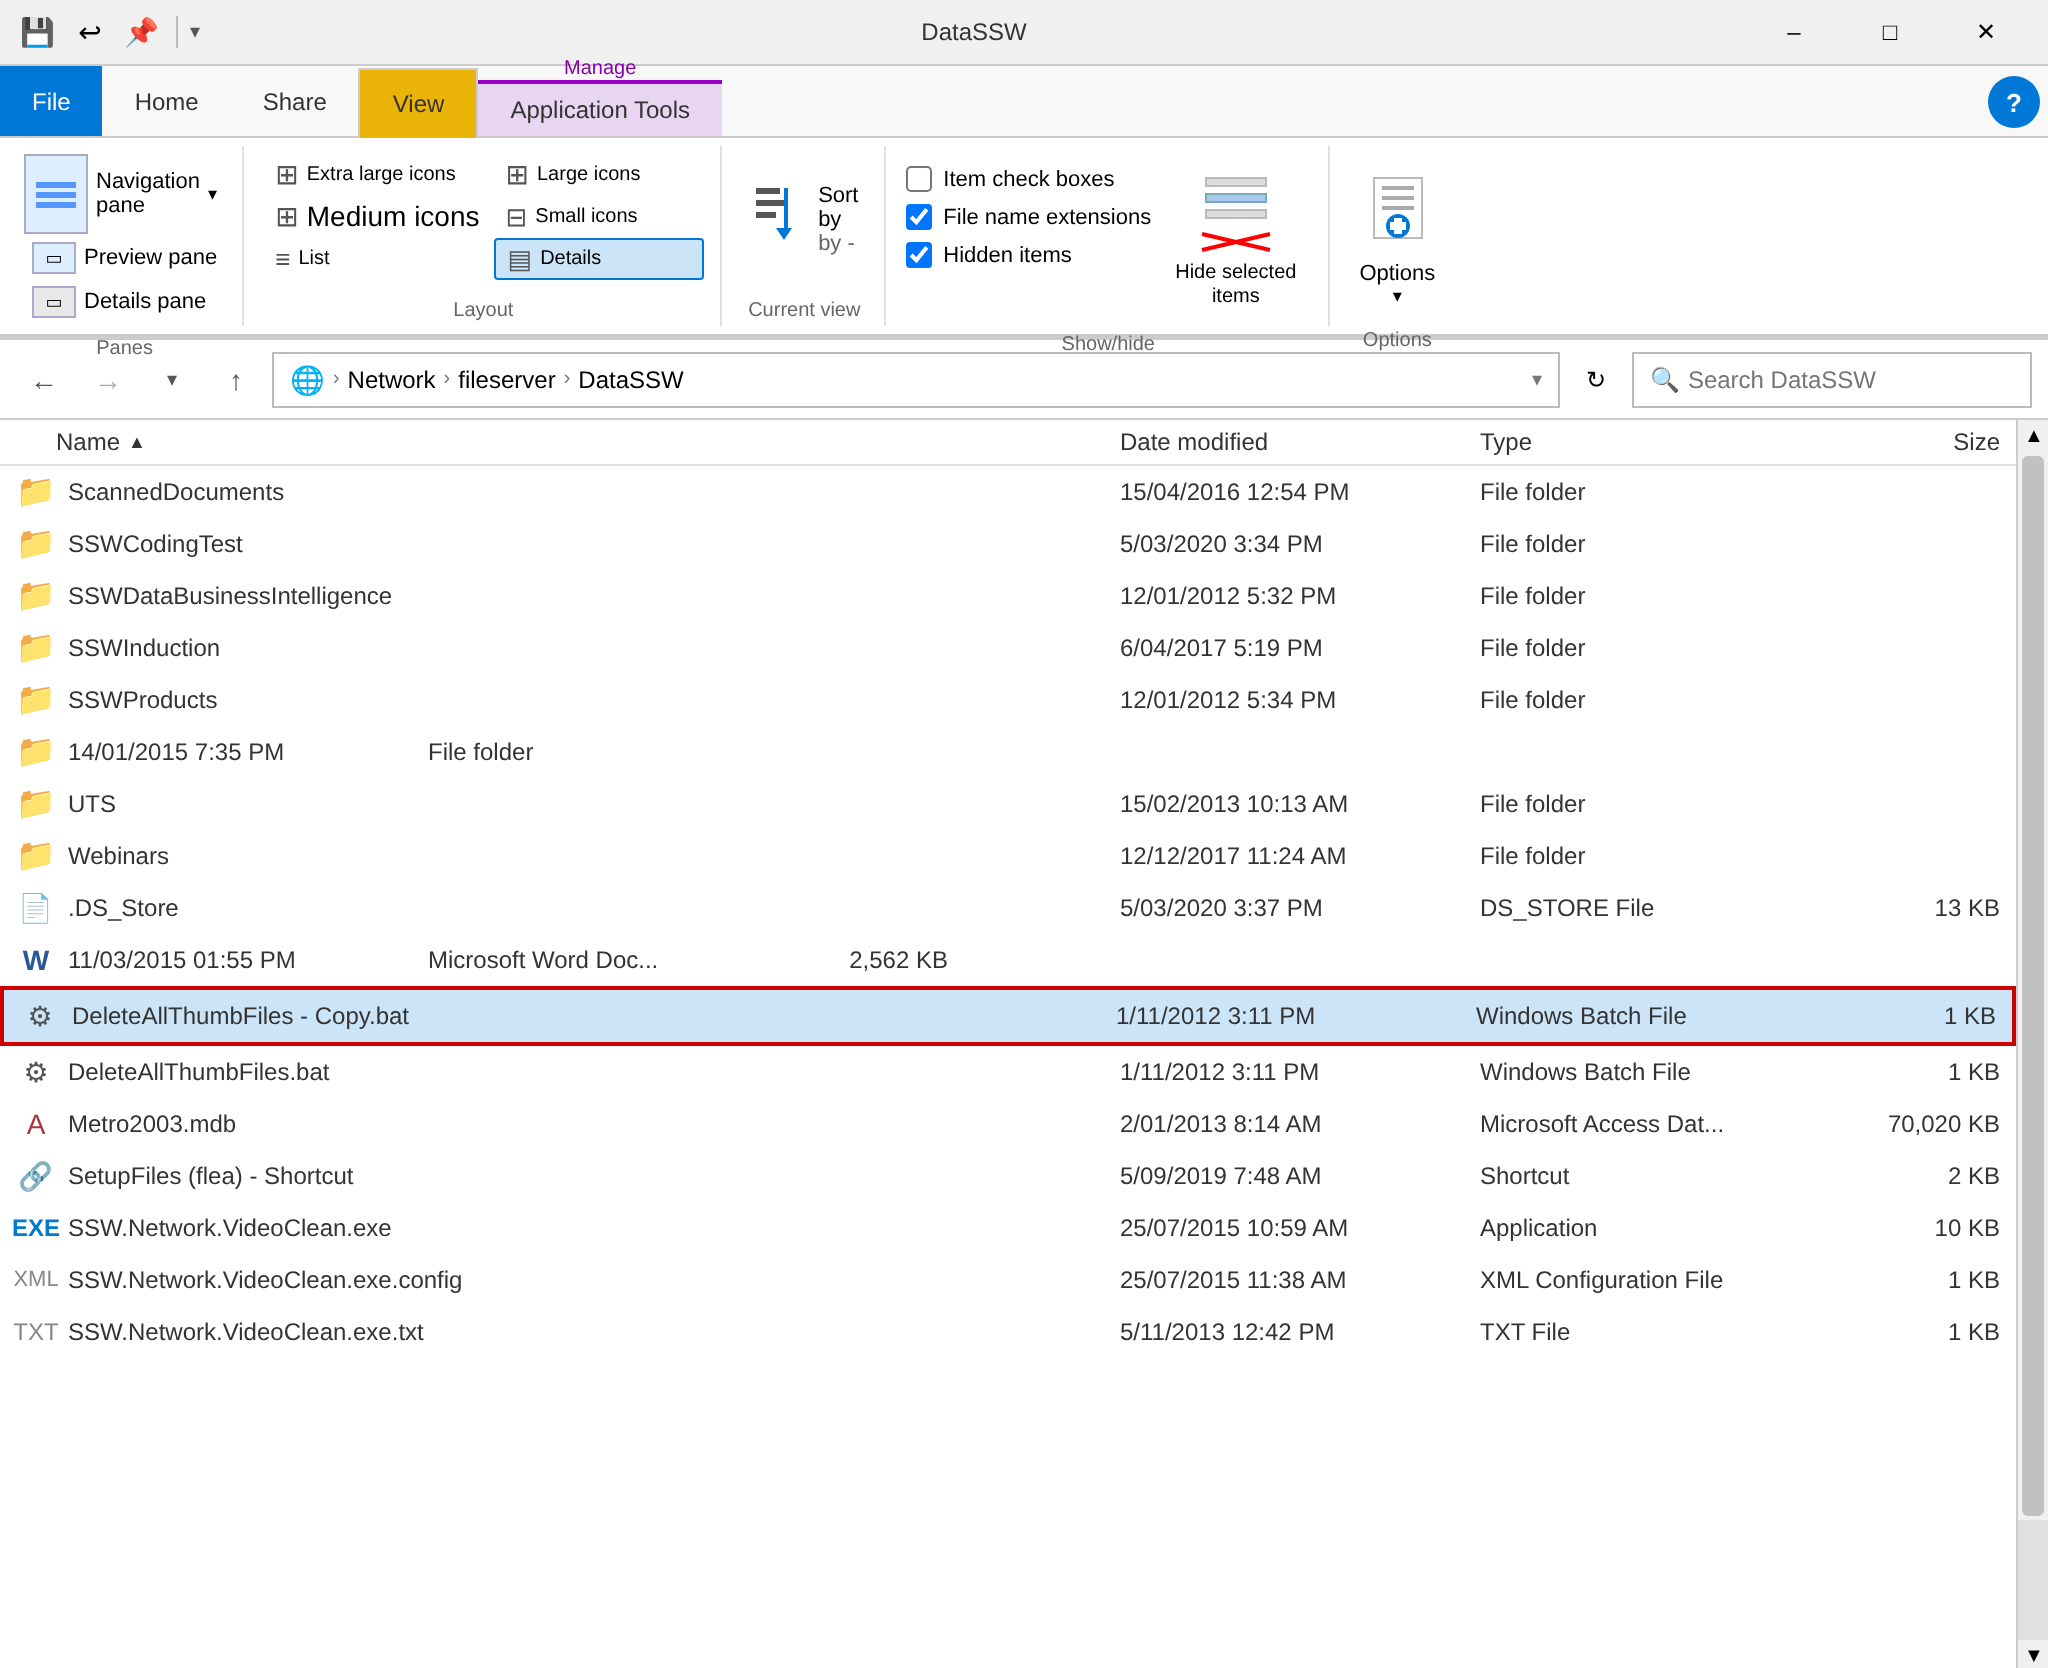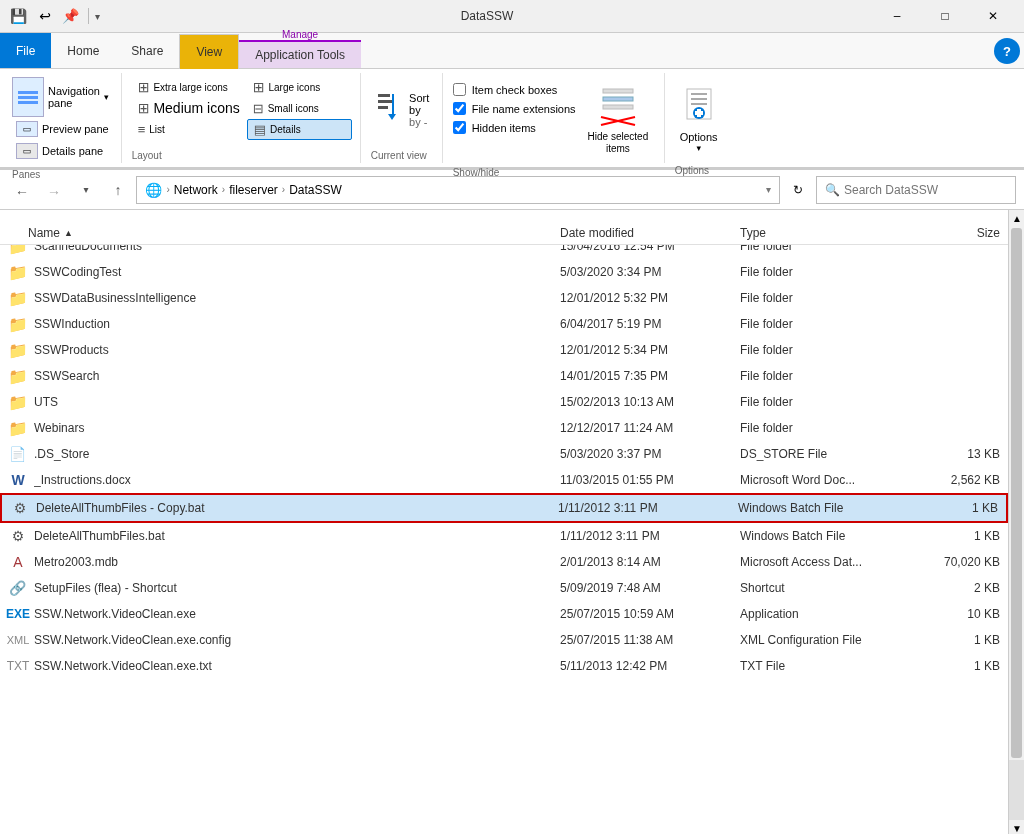--- a/index.html
+++ b/index.html
@@ -21,21 +21,21 @@
       text-align: center;
     }
     .ribbon-tab.active { background: #eab308; border: 1px solid #ccc; border-bottom: none; margin-bottom: -1px; z-index: 1; }
     .ribbon-tab.file { background: #0078d7; color: white; padding: 6px 16px; }
     .ribbon-tab.manage { background: #e8d5f0; border-top: 2px solid #9900cc; }
     .ribbon-spacer { flex: 1; }
     .ribbon-help { width: 26px; height: 26px; background: #0078d7; color: white; border-radius: 50%; display: flex; align-items: center; justify-content: center; margin: 4px; cursor: pointer; font-weight: bold; font-size: 13px; }
 
     .ribbon-content { display: flex; height: 100px; padding: 4px; gap: 2px; background: white; border-bottom: 2px solid #ccc; }
     .ribbon-group { display: flex; flex-direction: column; border-right: 1px solid #e0e0e0; padding: 0 8px; min-width: 80px; }
-    .ribbon-group-label { font-size: 10px; color: #666; margin-top: auto; padding: 4px 0 2px; }
+    .ribbon-group-label { font-size: 10px; color: #666; text-align: center; margin-top: auto; padding: 4px 0 2px; }
     .ribbon-group-content { display: flex; flex: 1; align-items: flex-start; padding: 4px 0; gap: 4px; }
 
     
     .panes-group .ribbon-group-content { flex-direction: column; gap: 2px; }
     .pane-btn { display: flex; align-items: center; gap: 4px; padding: 2px 4px; cursor: pointer; font-size: 11px; white-space: nowrap; }
     .nav-pane-btn { display: flex; align-items: center; gap: 4px; font-size: 11px; cursor: pointer; }
     .layout-btn { display: flex; align-items: center; gap: 4px; padding: 2px 6px; cursor: pointer; font-size: 11px; white-space: nowrap; border-radius: 2px; }
     .layout-btn.active { background: #cce4f7; border: 1px solid #0078d7; }
 
     
@@ -53,21 +53,21 @@
     .nav-btn.disabled { color: #aaa; cursor: default; }
     .address-path { flex: 1; height: 28px; background: white; border: 1px solid #bbb; display: flex; align-items: center; padding: 0 8px; font-size: 12px; gap: 4px; cursor: pointer; }
     .path-arrow { color: #777; font-size: 10px; }
     .refresh-btn { width: 28px; height: 28px; display: flex; align-items: center; justify-content: center; cursor: pointer; }
     .search-box { width: 200px; height: 28px; background: white; border: 1px solid #bbb; display: flex; align-items: center; padding: 0 8px; gap: 4px; }
     .search-box input { border: none; outline: none; font-size: 12px; flex: 1; color: #999; }
 
     
     .file-area { display: flex; flex: 1; overflow: hidden; background: white; }
     .file-list { flex: 1; overflow-y: auto; }
-    .list-header { display: flex; padding: 4px 8px; border-bottom: 1px solid #e0e0e0; background: white; position: sticky; top: 12px; z-index: 1; align-items: center; }
+    .list-header { display: flex; padding: 4px 8px; border-bottom: 1px solid #e0e0e0; background: white; position: sticky; top: 0; z-index: 1; align-items: center; }
     .col-name { flex: 1; min-width: 200px; cursor: pointer; font-size: 12px; color: #333; display: flex; align-items: center; gap: 4px; }
     .col-date { width: 180px; font-size: 12px; color: #333; cursor: pointer; }
     .col-type { width: 180px; font-size: 12px; color: #333; cursor: pointer; }
     .col-size { width: 80px; font-size: 12px; color: #333; cursor: pointer; text-align: right; }
 
     .file-row { display: flex; align-items: center; padding: 3px 8px; cursor: pointer; min-height: 22px; }
     .file-row.selected-highlight { background: #cce4f7; border: 2px solid #cc0000; }
     .file-icon { width: 20px; height: 20px; display: flex; align-items: center; justify-content: center; margin-right: 6px; flex-shrink: 0; }
     .file-name { flex: 1; font-size: 12px; color: #333; white-space: nowrap; overflow: hidden; text-overflow: ellipsis; }
     .file-date { width: 180px; font-size: 12px; color: #333; }
@@ -339,21 +339,20 @@
         </div>
       <div class="file-name">SSWProducts</div>
       <div class="file-date">12/01/2012 5:34 PM</div>
       <div class="file-type">File folder</div>
       <div class="file-size"></div>
     </div>
     <div class="file-row">
       <div class="file-icon">
           <span class="folder-icon">📁</span>
         </div>
-      <div class="file-name">SSWSearch</div>
       <div class="file-date">14/01/2015 7:35 PM</div>
       <div class="file-type">File folder</div>
       <div class="file-size"></div>
     </div>
     <div class="file-row">
       <div class="file-icon">
           <span class="folder-icon">📁</span>
         </div>
       <div class="file-name">UTS</div>
       <div class="file-date">15/02/2013 10:13 AM</div>
@@ -375,21 +374,20 @@
         </div>
       <div class="file-name">.DS_Store</div>
       <div class="file-date">5/03/2020 3:37 PM</div>
       <div class="file-type">DS_STORE File</div>
       <div class="file-size">13 KB</div>
     </div>
     <div class="file-row">
       <div class="file-icon">
           <span class="word-icon">W</span>
         </div>
-      <div class="file-name">_Instructions.docx</div>
       <div class="file-date">11/03/2015 01:55 PM</div>
       <div class="file-type">Microsoft Word Doc...</div>
       <div class="file-size">2,562 KB</div>
     </div>
 
     <div class="file-row selected-highlight">
       <div class="file-icon">
           <span style="font-size:14px; color:#555;">⚙</span>
         </div>
       <div class="file-name">DeleteAllThumbFiles - Copy.bat</div>

